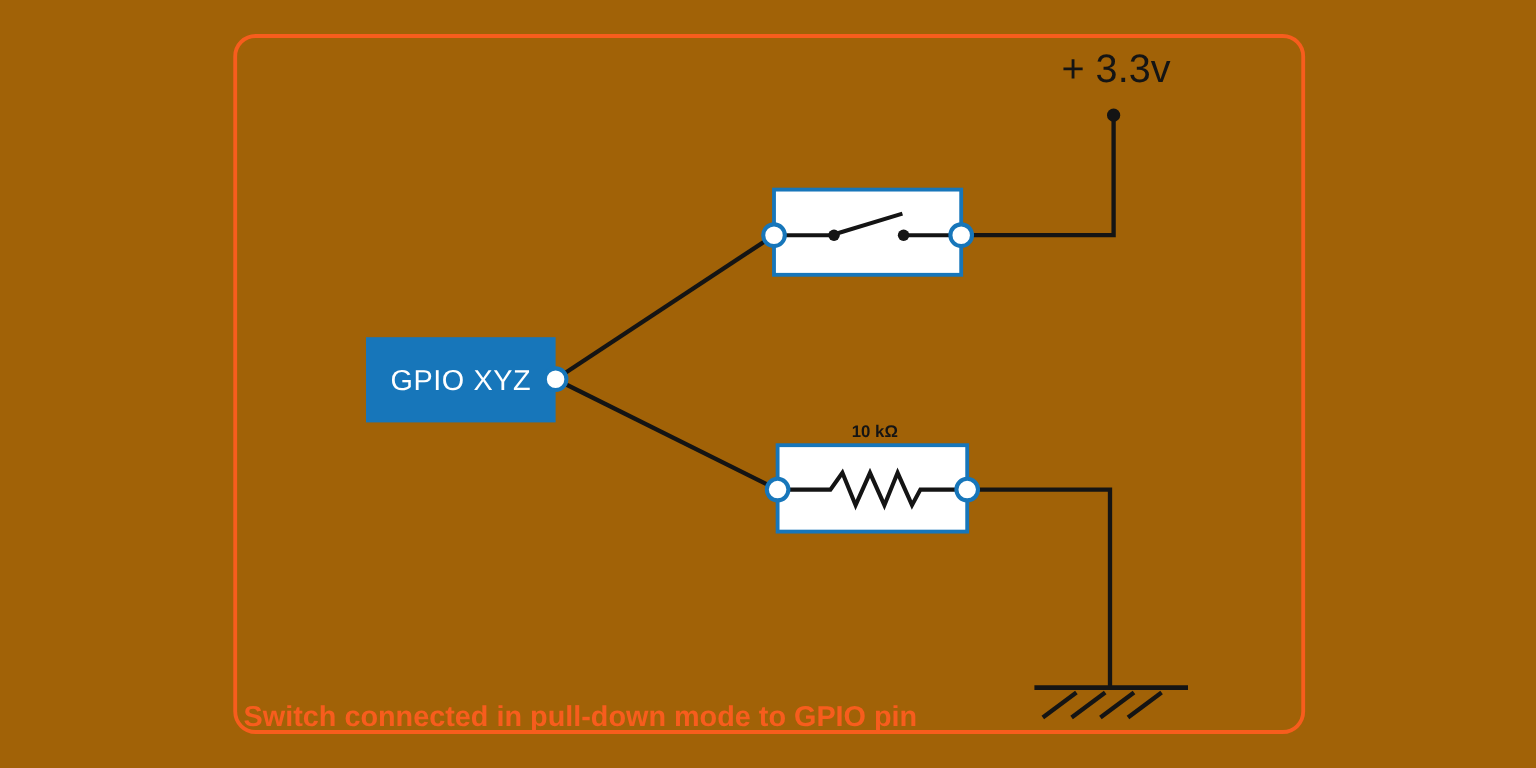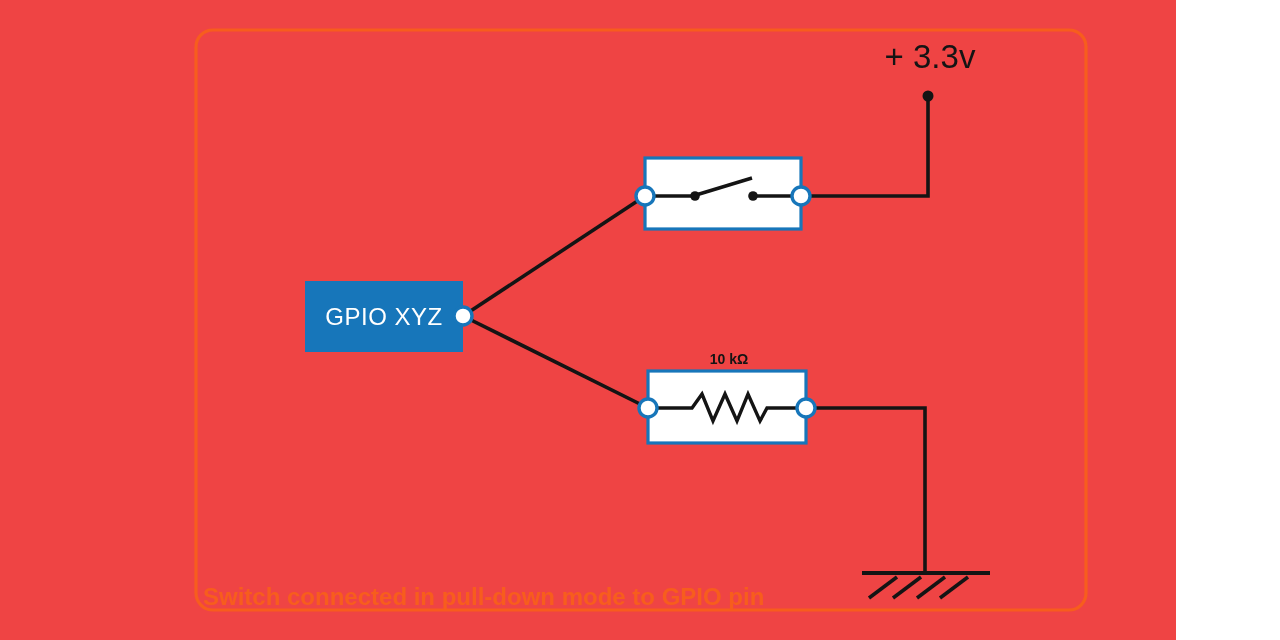--- a/index.html
+++ b/index.html
@@ -6,23 +6,23 @@
     margin: 0;
     padding: 0;
     width: 1280px;
     height: 640px;
     background: #ffffff;
     font-family: "Liberation Sans", sans-serif;
     overflow: hidden;
   }
   .stage {
     position: relative;
-    width: 1176px;
+    width: 1280px;
     height: 640px;
-    background: #ef4444;
+    background: #a16207;
   }
   svg { position: absolute; left: 0; top: 0; }
   text { font-family: "Liberation Sans", sans-serif; }
   .power-label {
     font-size: 33px;
     fill: #141414;
   }
   .gpio-label {
     font-size: 24px;
     fill: #ffffff;

